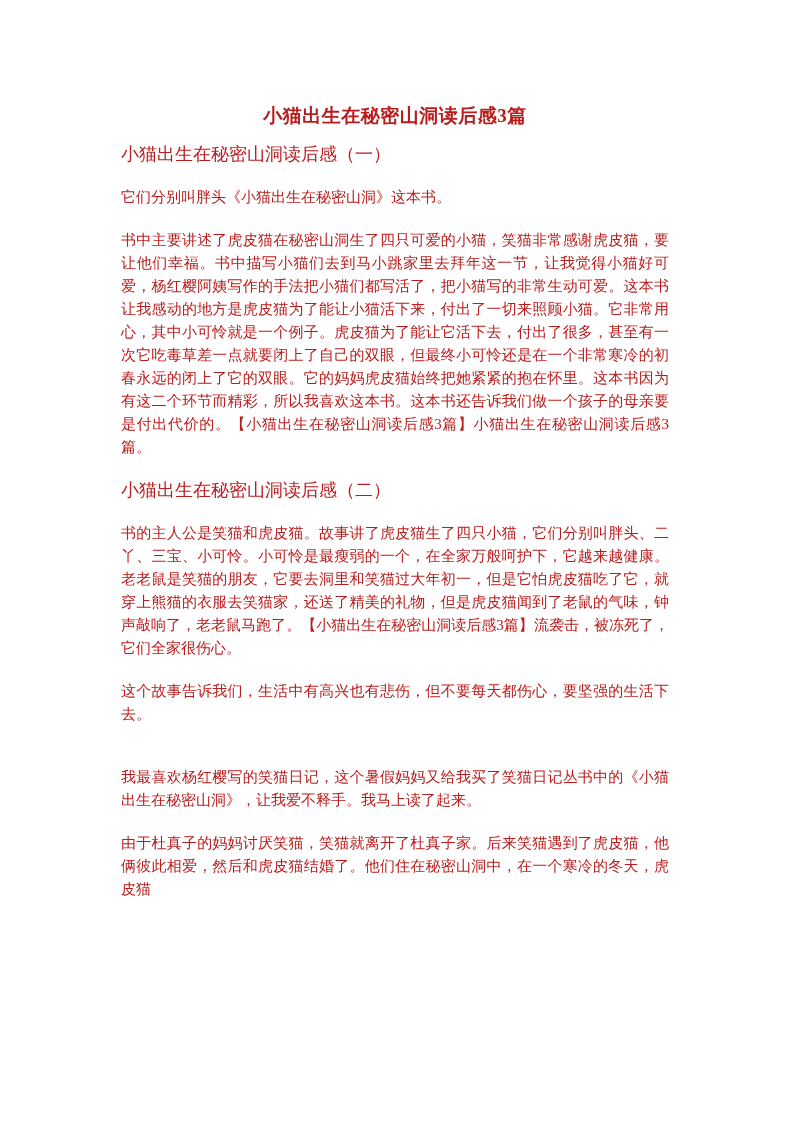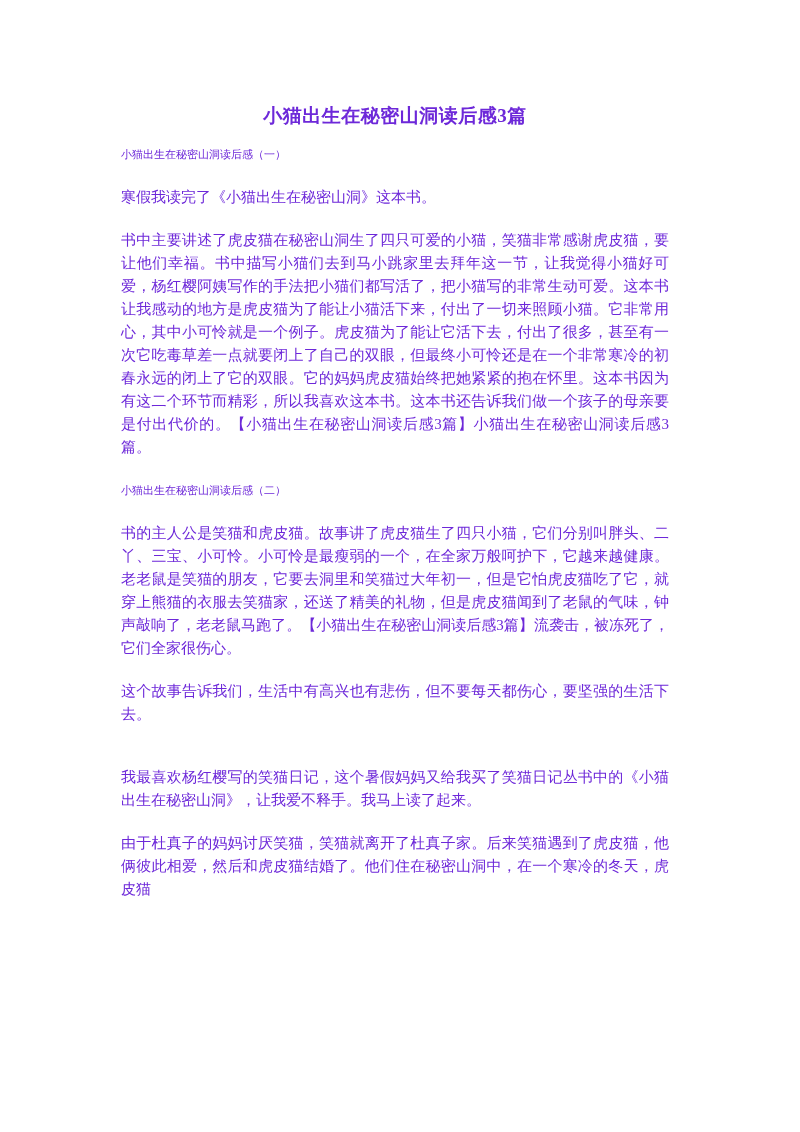--- a/index.html
+++ b/index.html
@@ -7,33 +7,33 @@
     width: 800px;
     background: #ffffff;
     font-family: "Liberation Serif", "DejaVu Serif", serif;
   }
   .page {
     position: relative;
     width: 800px;
     height: 1132px;
     background: #ffffff;
     padding: 103px 131px 0 121px;
-    color: #6d28d9;
+    color: #b91c1c;
     overflow: hidden;
   }
   .doc-title {
     font-size: 19px;
     line-height: 26px;
     font-weight: bold;
     text-align: center;
     margin-bottom: 14px;
     letter-spacing: 0.5px;
   }
   .sec-heading {
-    font-size: 11px;
+    font-size: 18px;
     line-height: 23px;
     font-weight: normal;
     margin-bottom: 20px;
   }
   .para {
     font-size: 15px;
     line-height: 23px;
     text-align: justify;
     margin-bottom: 20px;
   }
@@ -42,21 +42,21 @@
 </style>
 </head>
 <body>
 
 <div class="page">
 
   <h1 class="doc-title">小猫出生在秘密山洞读后感3篇</h1>
 
   <div class="section">
     <h2 class="sec-heading">小猫出生在秘密山洞读后感（一）</h2>
-    <p class="para">寒假我读完了《小猫出生在秘密山洞》这本书。</p>
+    <p class="para">它们分别叫胖头《小猫出生在秘密山洞》这本书。</p>
     <p class="para">书中主要讲述了虎皮猫在秘密山洞生了四只可爱的小猫，笑猫非常感谢虎皮猫，要让他们幸福。书中描写小猫们去到马小跳家里去拜年这一节，让我觉得小猫好可爱，杨红樱阿姨写作的手法把小猫们都写活了，把小猫写的非常生动可爱。这本书让我感动的地方是虎皮猫为了能让小猫活下来，付出了一切来照顾小猫。它非常用心，其中小可怜就是一个例子。虎皮猫为了能让它活下去，付出了很多，甚至有一次它吃毒草差一点就要闭上了自己的双眼，但最终小可怜还是在一个非常寒冷的初春永远的闭上了它的双眼。它的妈妈虎皮猫始终把她紧紧的抱在怀里。这本书因为有这二个环节而精彩，所以我喜欢这本书。这本书还告诉我们做一个孩子的母亲要是付出代价的。【小猫出生在秘密山洞读后感3篇】小猫出生在秘密山洞读后感3篇。</p>
   </div>
 
   <div class="section">
     <h2 class="sec-heading">小猫出生在秘密山洞读后感（二）</h2>
     <p class="para">书的主人公是笑猫和虎皮猫。故事讲了虎皮猫生了四只小猫，它们分别叫胖头、二丫、三宝、小可怜。小可怜是最瘦弱的一个，在全家万般呵护下，它越来越健康。老老鼠是笑猫的朋友，它要去洞里和笑猫过大年初一，但是它怕虎皮猫吃了它，就穿上熊猫的衣服去笑猫家，还送了精美的礼物，但是虎皮猫闻到了老鼠的气味，钟声敲响了，老老鼠马跑了。【小猫出生在秘密山洞读后感3篇】流袭击，被冻死了，它们全家很伤心。</p>
     <p class="para">这个故事告诉我们，生活中有高兴也有悲伤，但不要每天都伤心，要坚强的生活下去。</p>
   </div>
 
   <div class="section gap-before">

